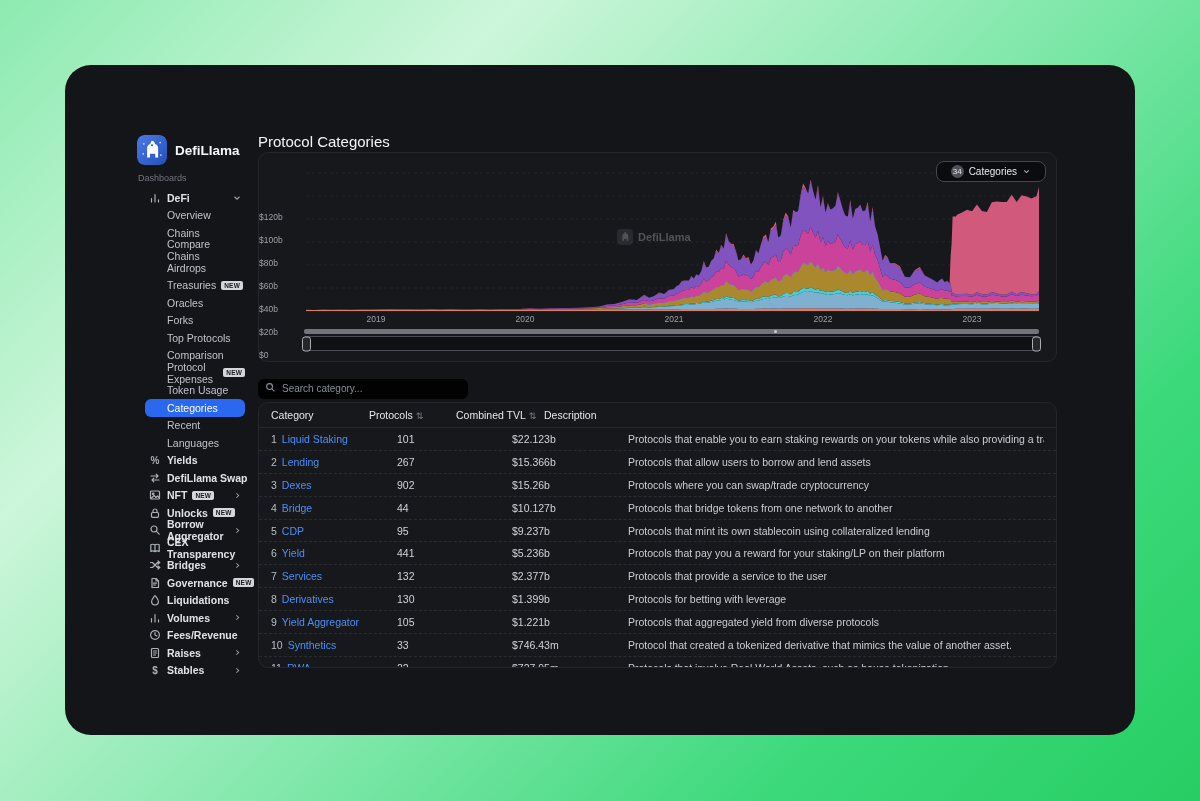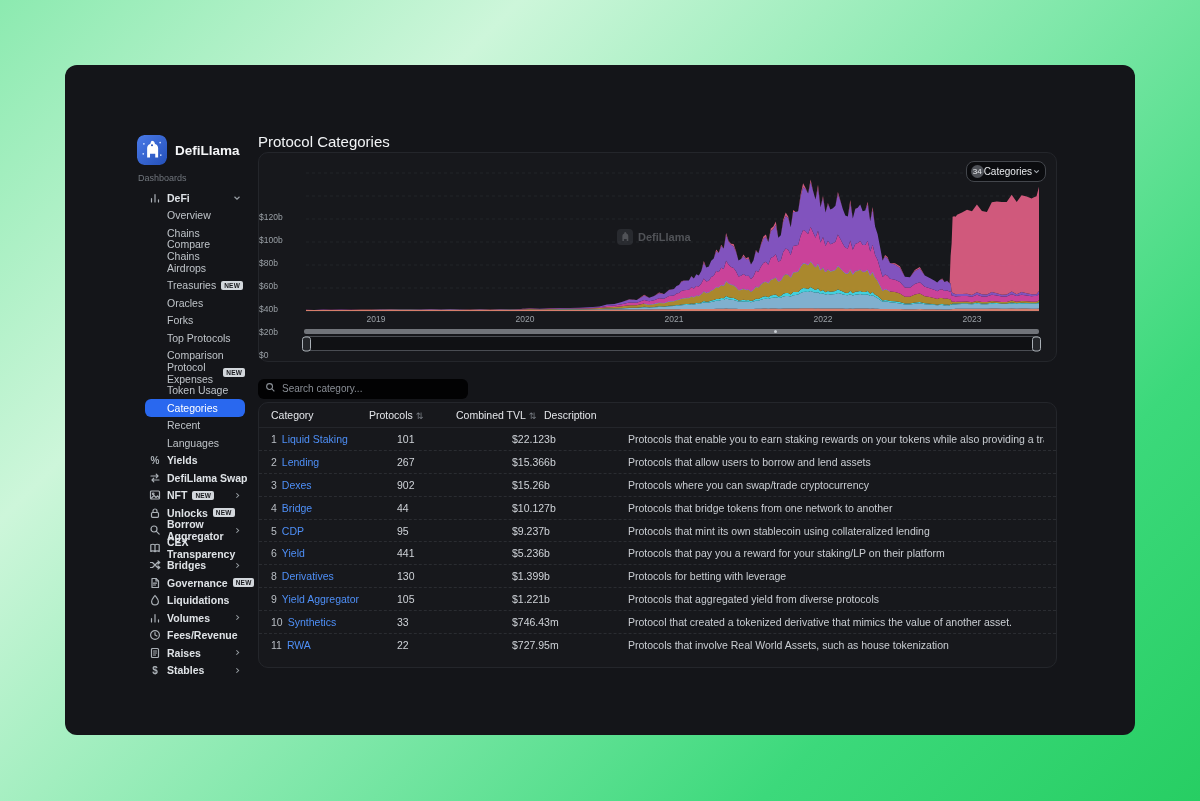--- a/index.html
+++ b/index.html
@@ -1,18 +1,18 @@
 <!DOCTYPE html>
 <html><head>
 <meta charset="utf-8">
 <style>
   html,body{margin:0;padding:0;width:1200px;height:801px;overflow:hidden;
     font-family:"Liberation Sans","DejaVu Sans",sans-serif;
     background:linear-gradient(135deg,#8ceab0 0%,#cdf6da 26%,#7de7a8 55%,#3cd97b 78%,#27ce63 100%);}
-  .window{position:absolute;left:65px;top:65px;width:1070px;height:670px;background:#141519;border-radius:12px;}
+  .window{position:absolute;left:65px;top:65px;width:1070px;height:670px;background:#141519;border-radius:26px;}
   
   .sidebar{position:absolute;left:0;top:0;width:193px;height:100%;}
   .brand{position:absolute;left:72px;top:70px;display:flex;align-items:center;gap:8px;}
   .brand-name{color:#f5f6f8;font-size:13.5px;font-weight:bold;}
   .section-label{position:absolute;left:73px;top:108px;font-size:9px;color:#70757c;}
   .side-nav{position:absolute;left:12px;top:124px;right:0;}
   .nav-row{height:17.5px;display:flex;align-items:center;padding-left:72px;color:#dfe3e7;
     font-size:10.5px;font-weight:600;cursor:pointer;}
   .nav-row .ic{width:12px;height:12px;margin-right:6px;display:inline-flex;align-items:center;
     justify-content:center;color:#aab0b6;font-size:10px;font-weight:bold;flex:0 0 12px;}
@@ -20,22 +20,22 @@
   .sub-row{height:17.5px;display:flex;align-items:center;margin-left:68px;margin-right:13px;
     padding-left:22px;border-radius:6px;color:#bfc4c9;font-size:10.5px;cursor:pointer;}
   .sub-row.active{background:#2968ef;color:#ffffff;}
   .badge-new{margin-left:5px;background:#d3d7dc;color:#17181c;font-size:6.5px;font-weight:bold;
     padding:1px 3px;border-radius:2px;letter-spacing:.2px;}
   
   .main-title{position:absolute;left:193px;top:68px;font-size:15px;font-weight:500;color:#f2f4f6;}
   .chart-panel{position:absolute;left:193px;top:87px;width:799px;height:210px;background:#17181c;
     border:1px solid #24262b;border-radius:10px;box-sizing:border-box;}
   .ylab{position:absolute;left:0;width:42px;text-align:left;font-size:8.5px;color:#9aa0a6;margin-top:44px;}
-  .cat-btn{position:absolute;top:8px;right:10px;display:flex;align-items:center;
-    background:#0b0c0f;border:1px solid #43464c;border-radius:8px;padding:3px 4px;cursor:pointer;}
+  .cat-btn{position:absolute;top:8px;right:10px;display:flex;align-items:center;gap:5px;
+    background:#0b0c0f;border:1px solid #43464c;border-radius:8px;padding:3px 14px;cursor:pointer;}
   .cat-count{width:13px;height:13px;border-radius:50%;background:#4e5157;color:#e8eaed;font-size:8px;
     display:flex;align-items:center;justify-content:center;}
   .cat-label{color:#e8eaed;font-size:10px;}
   .cat-chev{color:#aab0b6;display:flex;}
   .watermark{position:absolute;left:358px;top:76px;display:flex;align-items:center;gap:5px;
     opacity:.5;pointer-events:none;}
   .watermark span{color:#8a8d92;font-size:11px;font-weight:bold;}
   .slider-bar{position:absolute;left:45px;top:176px;width:735px;height:4.5px;background:#71747a;border-radius:2px;}
   .slider-notch{position:absolute;left:515px;top:177px;width:3px;height:3px;border-radius:50%;background:#c9cdd2;}
   .slider-box{position:absolute;left:45px;top:183px;width:735px;height:15px;border:1px solid #4a4d53;
@@ -400,20 +400,26 @@
           <span>$9.237b</span>
           <span class="cell-desc">Protocols that mint its own stablecoin using collateralized lending</span>
         </div>
         <div class="trow">
           <span><span class="rank">6</span><a class="cat-link">Yield</a></span>
           <span>441</span>
           <span>$5.236b</span>
           <span class="cell-desc">Protocols that pay you a reward for your staking/LP on their platform</span>
         </div>
         <div class="trow">
+          <span><span class="rank">7</span><a class="cat-link">Services</a></span>
+          <span>132</span>
+          <span>$2.377b</span>
+          <span class="cell-desc">Protocols that provide a service to the user</span>
+        </div>
+        <div class="trow">
           <span><span class="rank">8</span><a class="cat-link">Derivatives</a></span>
           <span>130</span>
           <span>$1.399b</span>
           <span class="cell-desc">Protocols for betting with leverage</span>
         </div>
         <div class="trow">
           <span><span class="rank">9</span><a class="cat-link">Yield Aggregator</a></span>
           <span>105</span>
           <span>$1.221b</span>
           <span class="cell-desc">Protocols that aggregated yield from diverse protocols</span>

